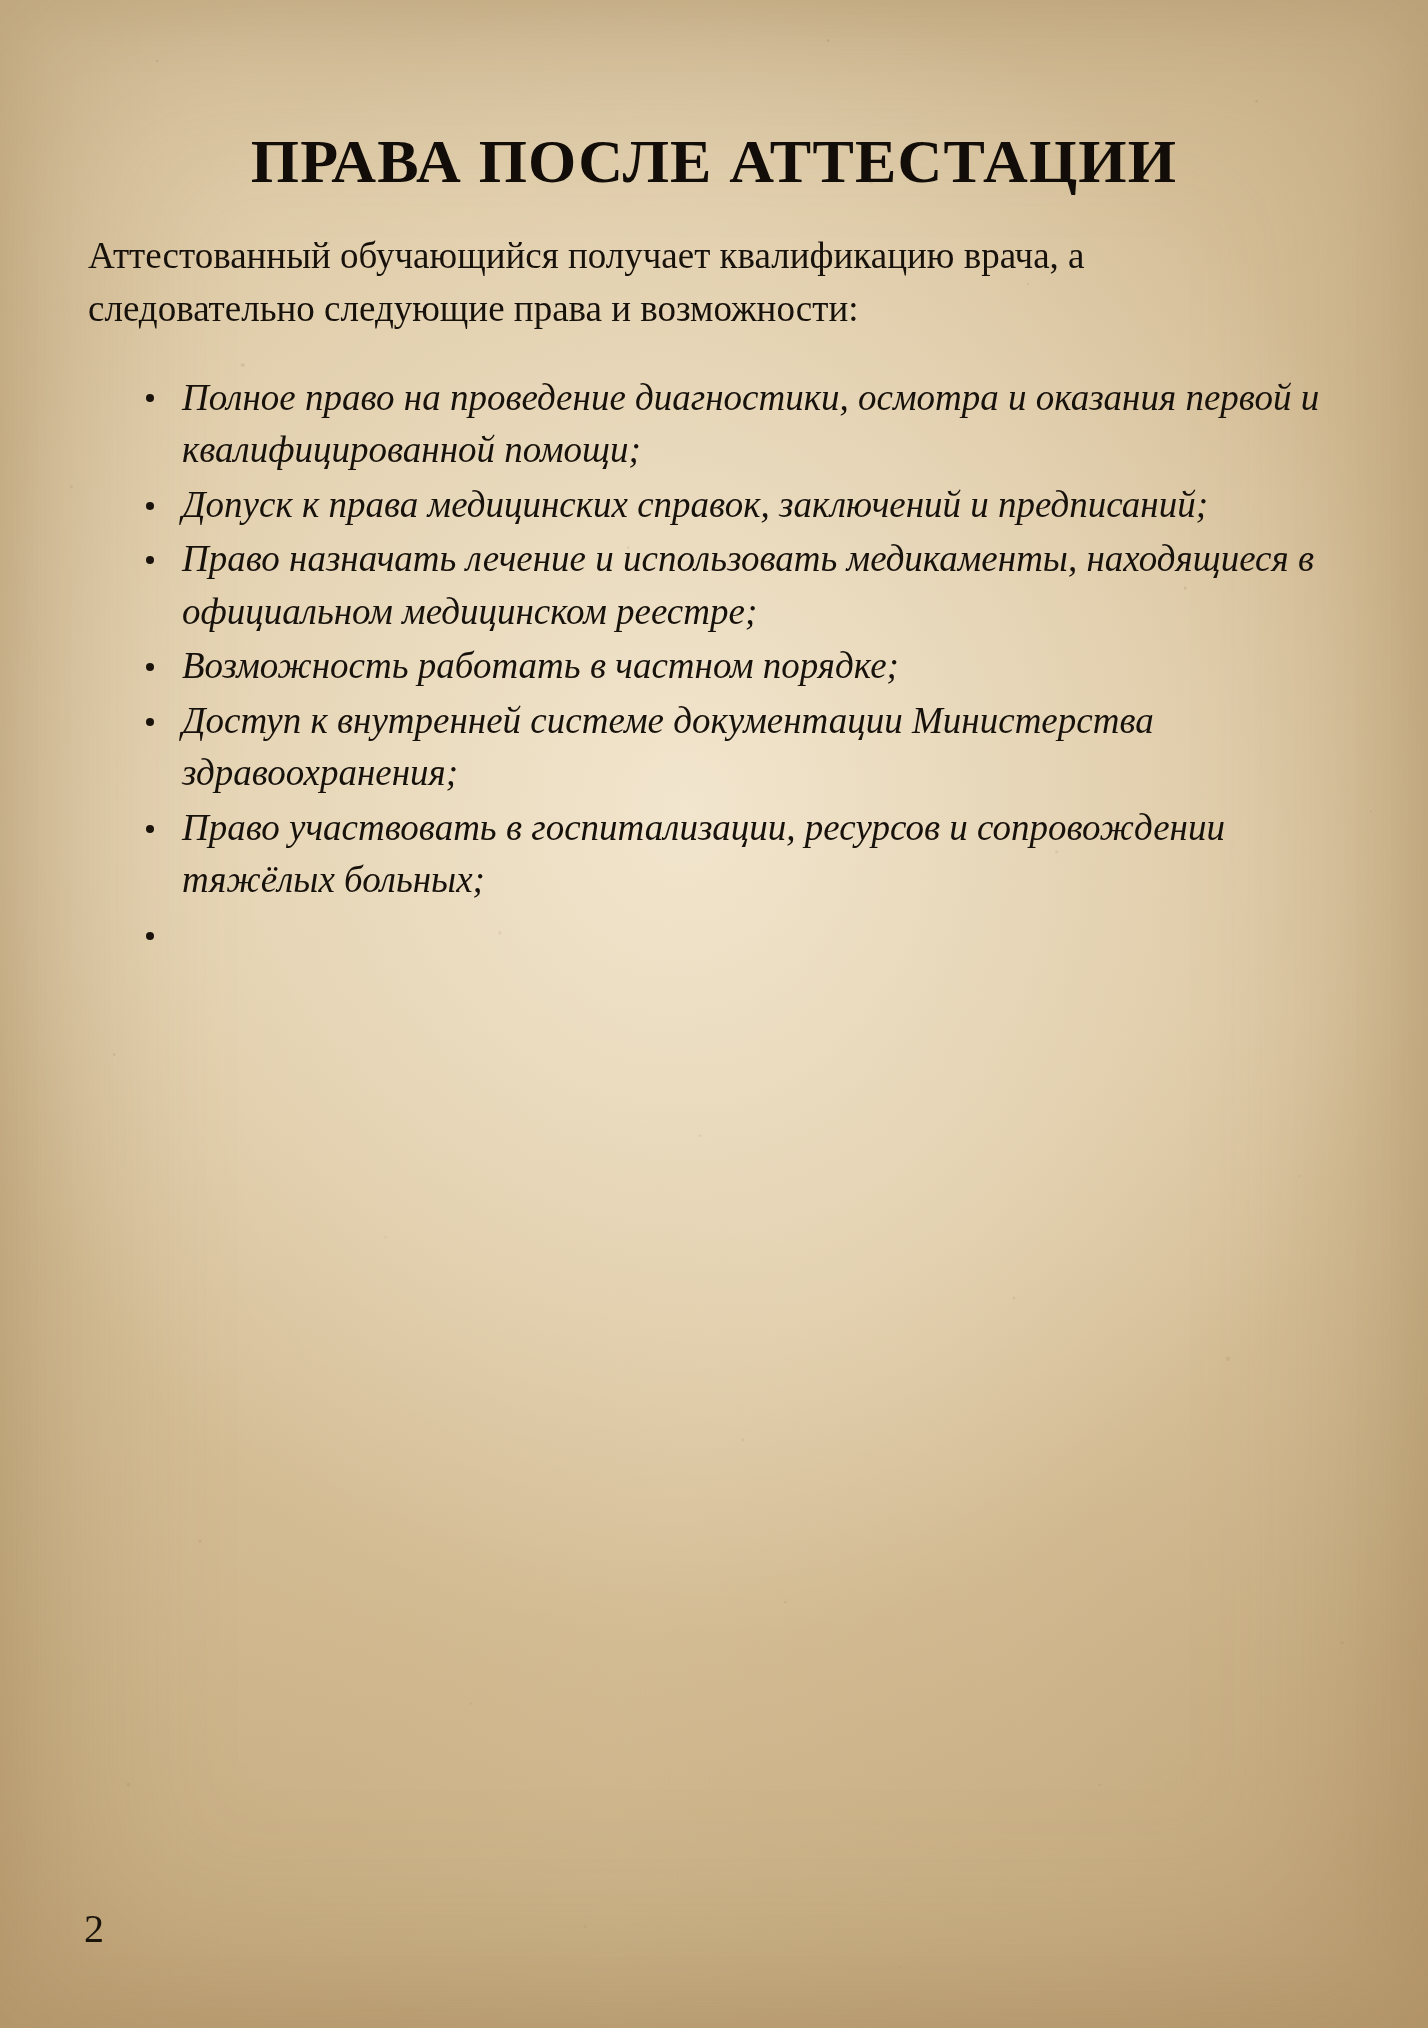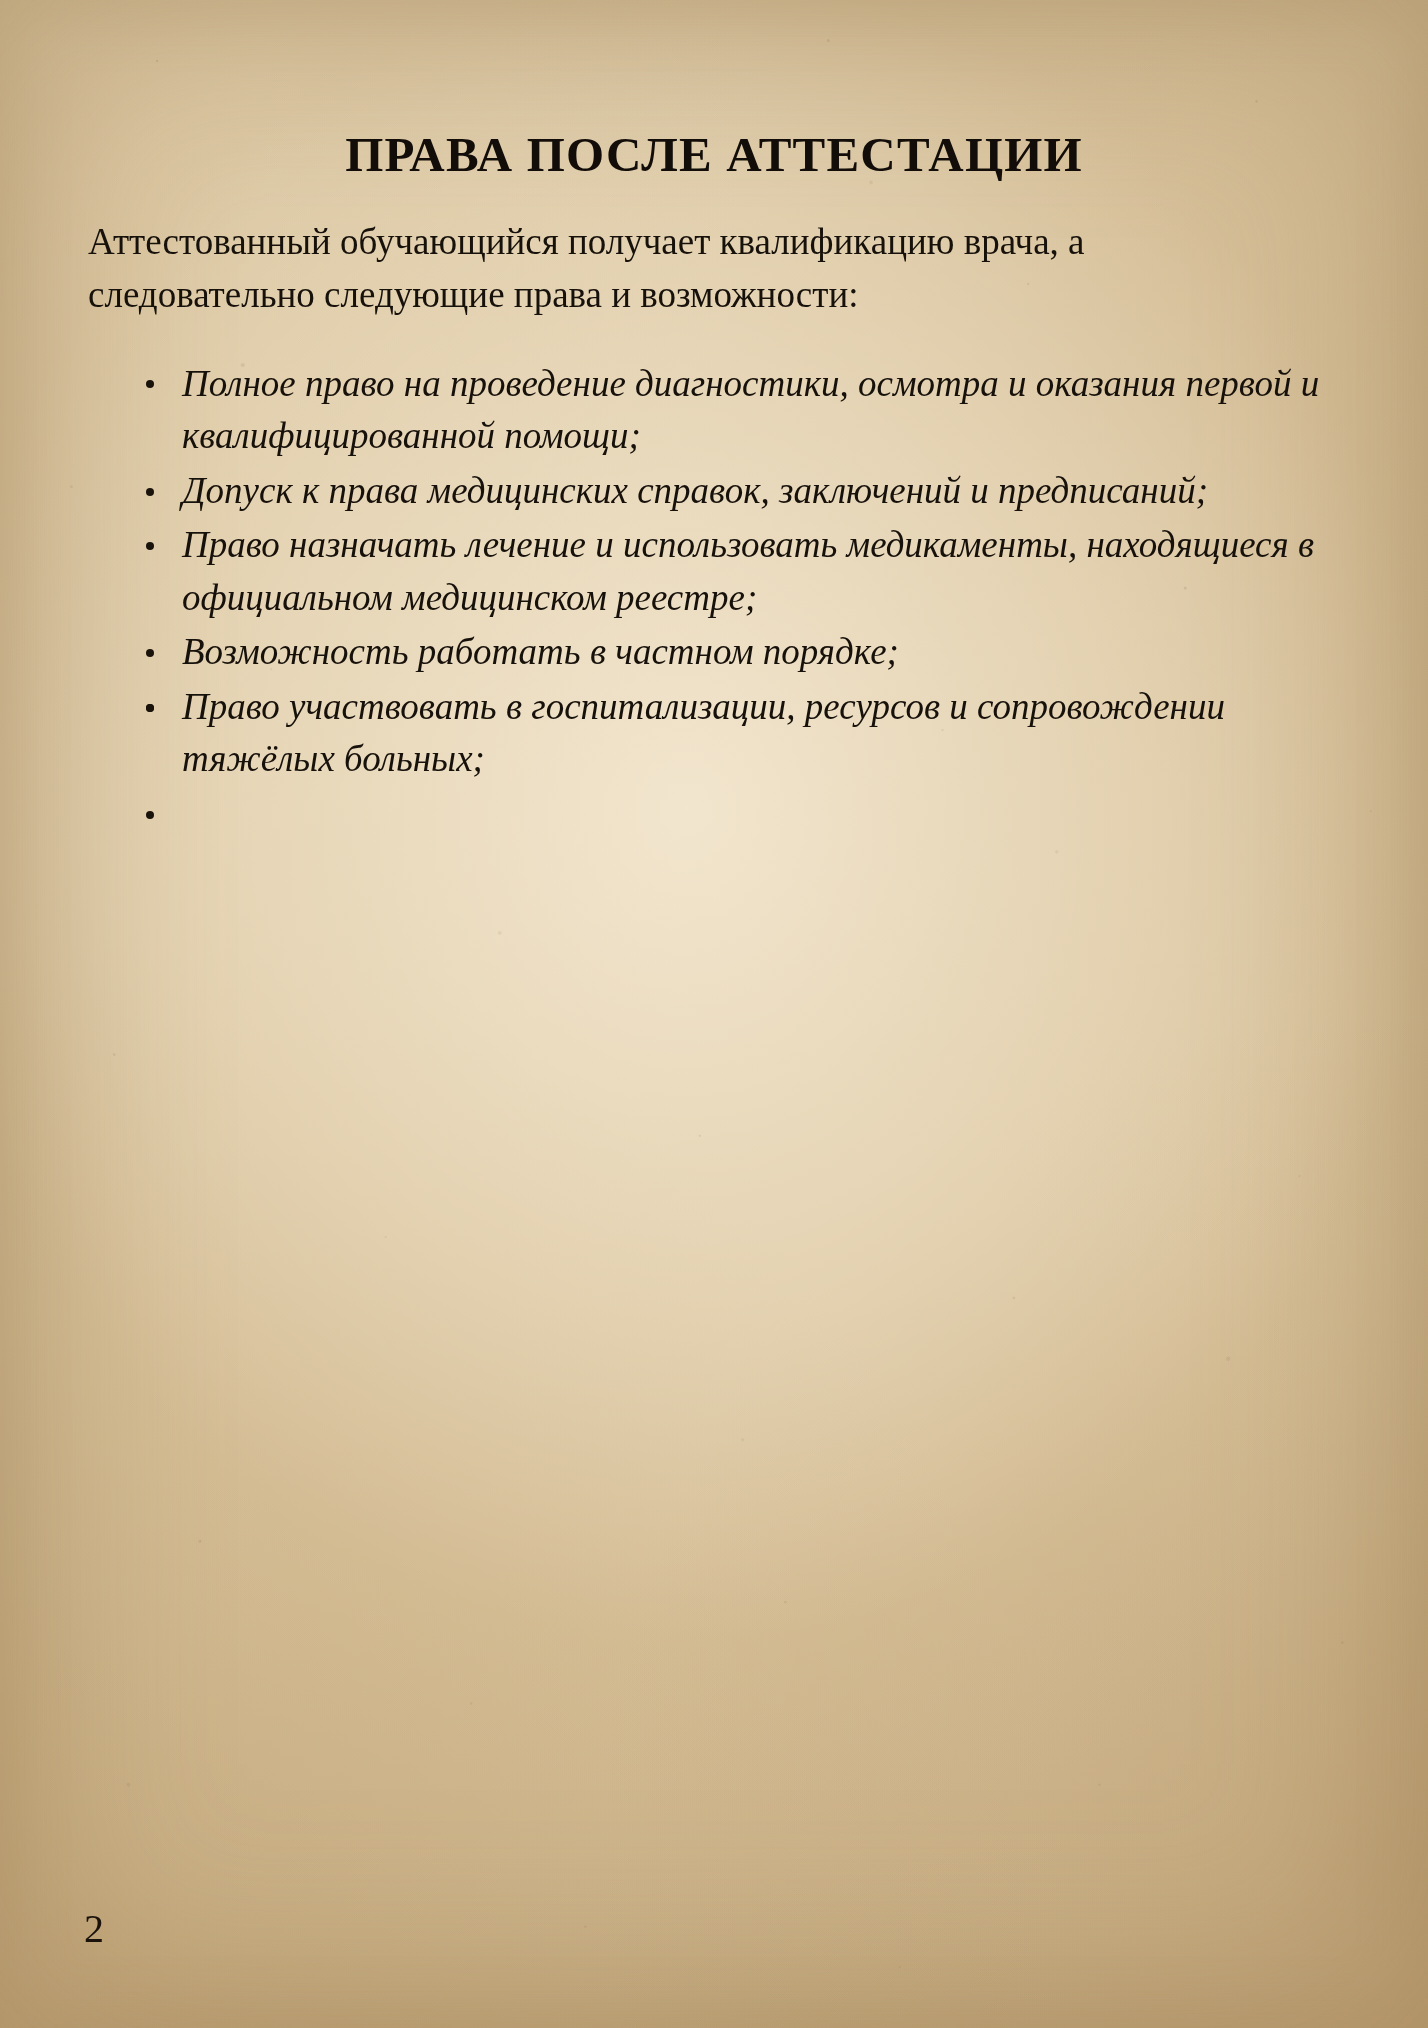--- a/index.html
+++ b/index.html
@@ -91,21 +91,21 @@
   .content {
     position: relative;
     z-index: 3;
     padding: 0 88px;
   }
 
   .doc-title {
     margin: 0;
     padding-top: 126px;
     text-align: center;
-    font-size: 49px;
+    font-size: 62px;
     font-weight: bold;
     letter-spacing: 1.2px;
     color: #120d08;
     font-family: "Liberation Serif", "DejaVu Serif", serif;
   }
 
   .intro {
     margin: 32px 0 0 0;
     font-size: 37px;
     line-height: 1.44;
@@ -172,20 +172,21 @@
       <li>
         <span class="bullet"></span>
         <span>Право назначать лечение и использовать медикаменты, находящиеся в официальном медицинском реестре;</span>
       </li>
       <li>
         <span class="bullet"></span>
         <span>Возможность работать в частном порядке;</span>
       </li>
       <li>
         <span class="bullet"></span>
+        <span>Доступ к внутренней системе документации Министерства здравоохранения;</span>
       </li>
       <li>
         <span class="bullet"></span>
         <span>Право участвовать в госпитализации, ресурсов и сопровождении тяжёлых больных;</span>
       </li>
       <li>
         <span class="bullet"></span>
       </li>
     </ul>
   </div>

